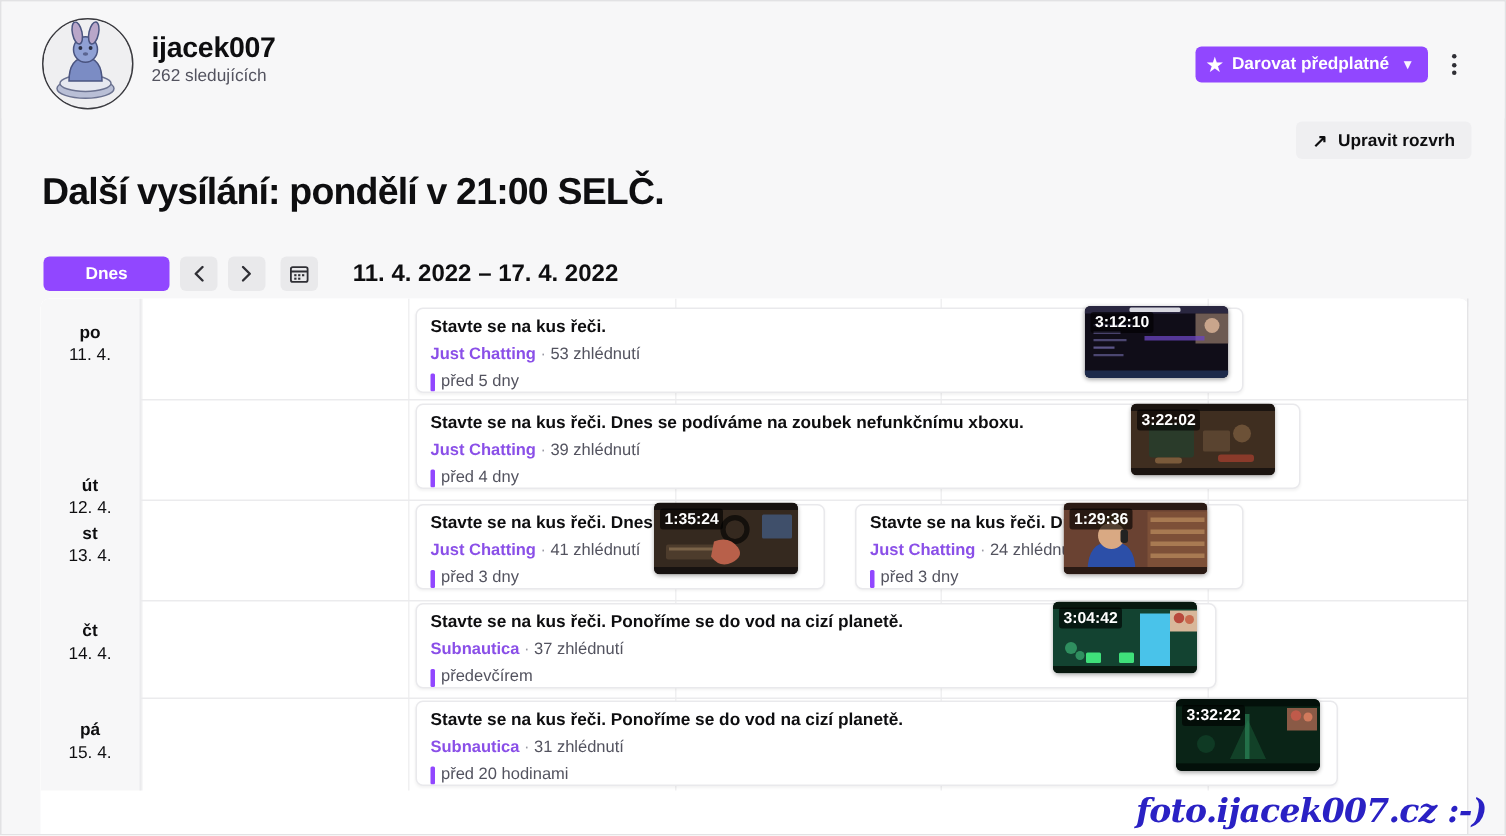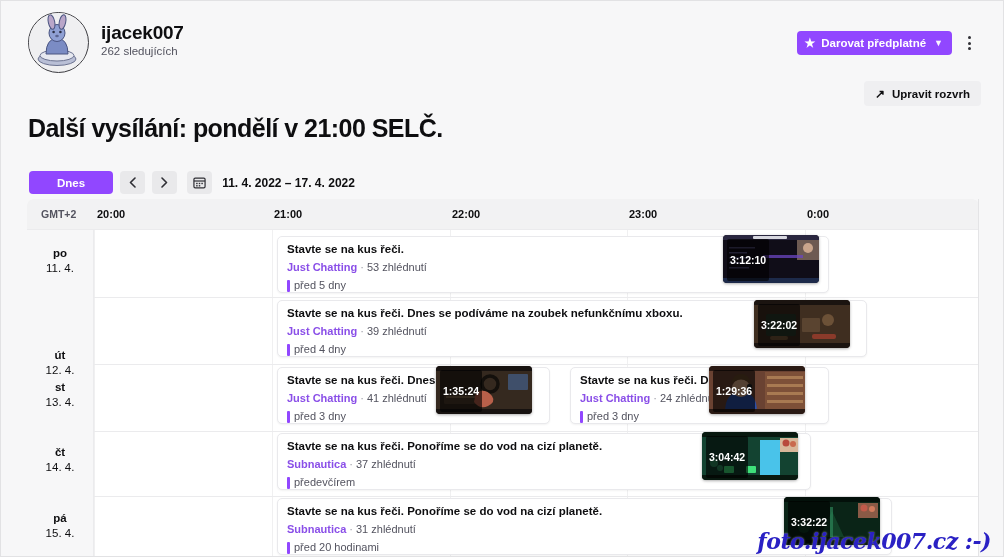--- a/index.html
+++ b/index.html
@@ -175,24 +175,24 @@
   .cal-icon-btn {
     width: 25px; height: 23px;
     background: #e9e9eb;
     border-radius: 4px;
     display: flex; align-items: center; justify-content: center;
     cursor: pointer; border: none;
     margin-left: 3px;
     box-sizing: border-box;
   }
   .date-range {
-    font-size: 12px;
-    font-weight: bold;
-    color: #0e0e10;
-    margin-left: 3px;
+    font-size: 16px;
+    font-weight: bold;
+    color: #0e0e10;
+    margin-left: 16px;
     white-space: nowrap;
   }
 
   
   .cal-panel {
     position: absolute;
     left: 26px; top: 198px;
     width: 952px;
     height: 359px;
     background: #ffffff;
@@ -328,21 +328,21 @@
     box-shadow: 0 1px 3px rgba(0,0,0,.32);
     z-index: 5;
   }
   .thumb .dur {
     position: absolute;
     left: 4px; top: 4px;
     font-size: 10.5px;
     font-weight: bold;
     color: #ffffff;
     background: rgba(0,0,0,.62);
-    padding: 15px 3px;
+    padding: 1px 3px;
     border-radius: 2px;
     line-height: 12px;
     font-family: "Liberation Sans", sans-serif;
   }
 
   
   .vline {
     position: absolute;
     left: 977px; top: 198px;
     width: 1px; height: 359px;
@@ -434,28 +434,20 @@
         <rect x="9" y="7.3" width="1.6" height="1.5" fill="#2f2f35"></rect>
         <rect x="3.4" y="9.8" width="1.6" height="1.5" fill="#2f2f35"></rect>
         <rect x="6.2" y="9.8" width="1.6" height="1.5" fill="#2f2f35"></rect>
       </svg>
     </button>
     <div class="date-range">11. 4. 2022 – 17. 4. 2022</div>
   </div>
 
   <div class="cal-panel">
 
-    <div class="cal-head">
-      <div class="gmt">GMT+2</div>
-      <div class="tick" style="left:70px;">20:00</div>
-      <div class="tick" style="left:247px;">21:00</div>
-      <div class="tick" style="left:425px;">22:00</div>
-      <div class="tick" style="left:602px;">23:00</div>
-      <div class="tick" style="left:780px;">0:00</div>
-    </div>
 
     <div class="cal-body">
 
       <div class="daycol">
         <div class="daycell" style="top:16px;">
           <div class="dow">po</div>
           <div class="dnum">11. 4.</div>
         </div>
         <div class="daycell" style="top:82px;margin-top:36px;">
           <div class="dow">út</div>

